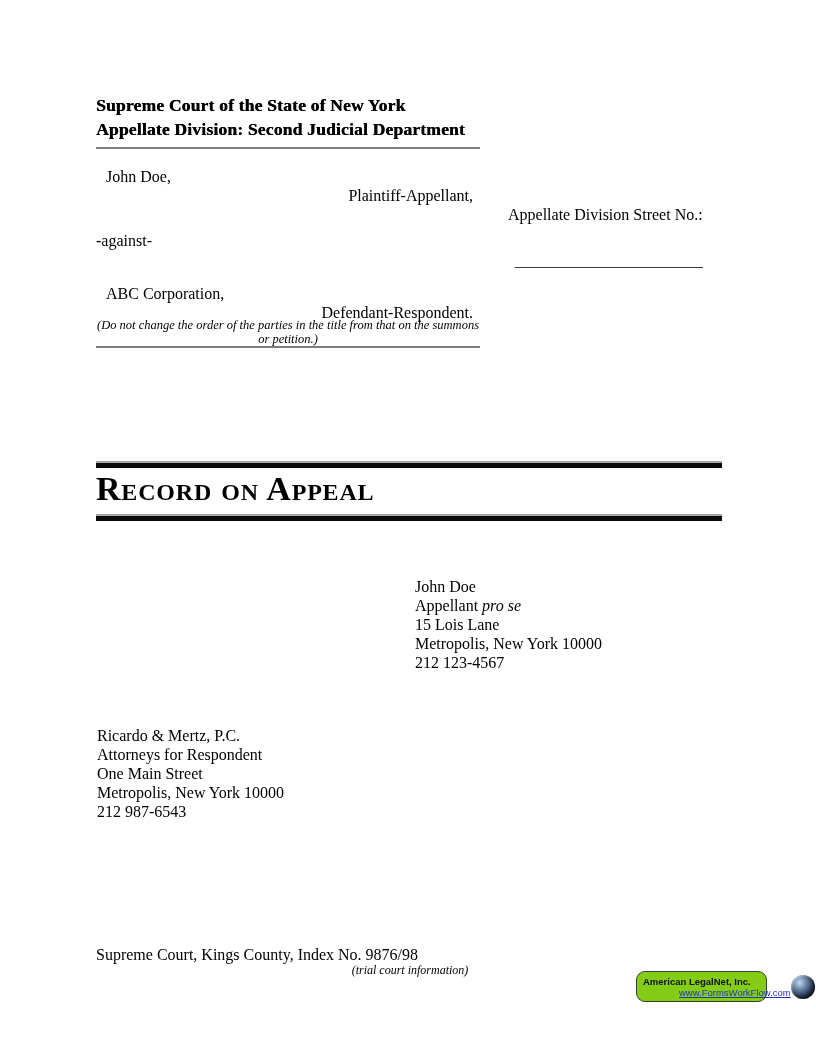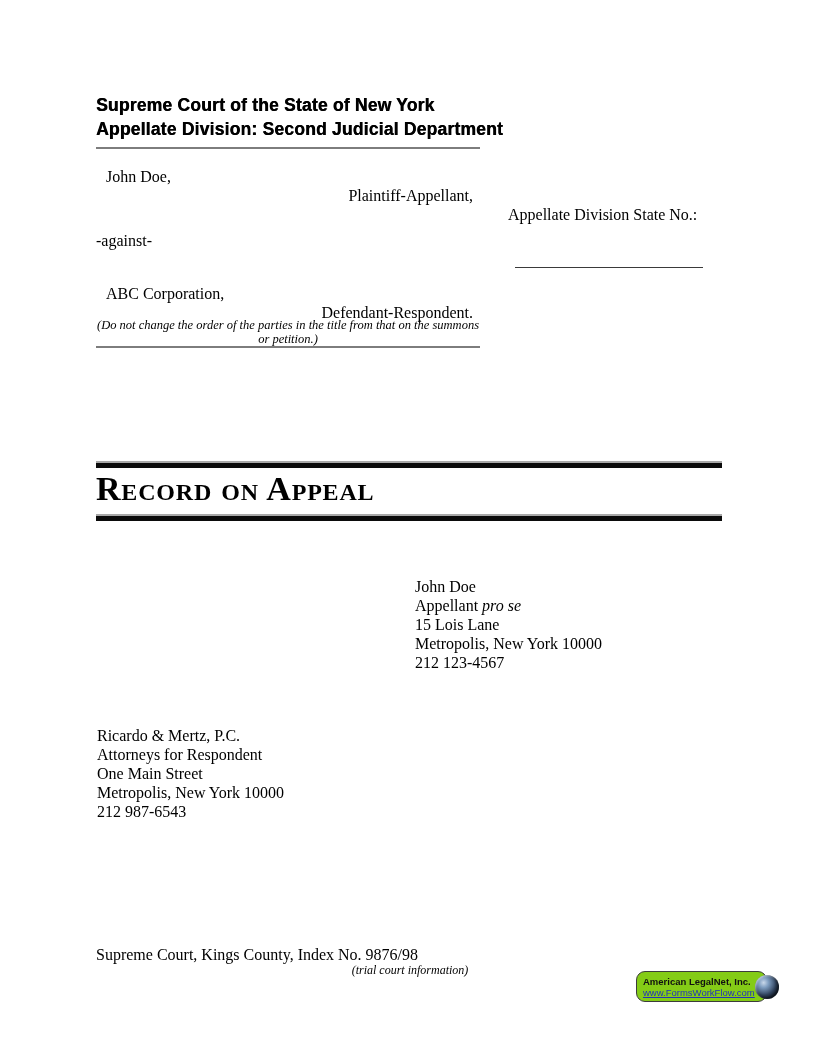--- a/index.html
+++ b/index.html
@@ -12,21 +12,21 @@
     background: #ffffff;
     font-family: "Liberation Serif", serif;
     color: #000;
     overflow: hidden;
   }
   .abs { position: absolute; font-family: Liberation Serif, serif; }
 
   
   .court-header {
     left: 96px; top: 93px; width: 430px;
-    font-family: Liberation Sans, sans-serif;
+    font-family: Liberation Serif, serif;
     font-weight: bold;
     font-size: 17.5px;
     line-height: 24px;
     letter-spacing: 0.2px;
     text-shadow: 0.4px 0 0 currentColor;
   }
 
   .thin-rule {
     left: 96px; width: 384px; height: 2px;
     background: #7d7d7d;
@@ -77,21 +77,21 @@
     background: #84cc16;
     display: flex;
     align-items: center;
     padding: 2px 3px 2px 6px;
     font-family: "Liberation Sans", sans-serif;
   }
   .vendor-text { flex: 1; line-height: 11px; }
   .vendor-company { font-size: 9.5px; font-weight: bold; color: #111; white-space: nowrap; }
   .vendor-link {
     font-size: 9.5px; color: #2233bb; text-decoration: underline;
-    white-space: nowrap; cursor: pointer;
+    white-space: nowrap; cursor: pointer; margin-left: 36px;
   }
   .globe-icon {
     width: 24px; height: 24px; border-radius: 50%;
     background: radial-gradient(circle at 36% 32%, #c9d8ea 0%, #7e9dc0 22%, #31445f 55%, #0c1422 100%);
     box-shadow: inset -2px -2px 3px rgba(0,0,0,0.6), inset 1px 1px 2px rgba(255,255,255,0.5);
     flex: 0 0 auto;
   }
 </style>
 </head>
 <body>
@@ -100,21 +100,21 @@
 
   <div class="abs court-header">
     <div>Supreme Court of the State of New York</div>
     <div>Appellate Division: Second Judicial Department</div>
   </div>
   <div class="abs thin-rule" style="top:147px;"></div>
 
   <div class="abs body-text" style="left:106px; top:167px;">John Doe,</div>
   <div class="abs body-text caption-left-right" style="top:186px;">Plaintiff-Appellant,</div>
 
-  <div class="abs body-text" style="left:508px; top:205px;">Appellate Division State No.:</div>
+  <div class="abs body-text" style="left:508px; top:205px;">Appellate Division Street No.:</div>
   <div class="abs docket-blank"></div>
 
   <div class="abs body-text caption-center" style="top:231px;">-against-</div>
 
   <div class="abs body-text" style="left:106px; top:284px;">ABC Corporation,</div>
   <div class="abs body-text caption-left-right" style="top:303px;">Defendant-Respondent.</div>
 
   <div class="abs instruction-note" style="top:318px;">
     <div>(Do not change the order of the parties in the title from that on the summons</div>
     <div>or petition.)</div>

